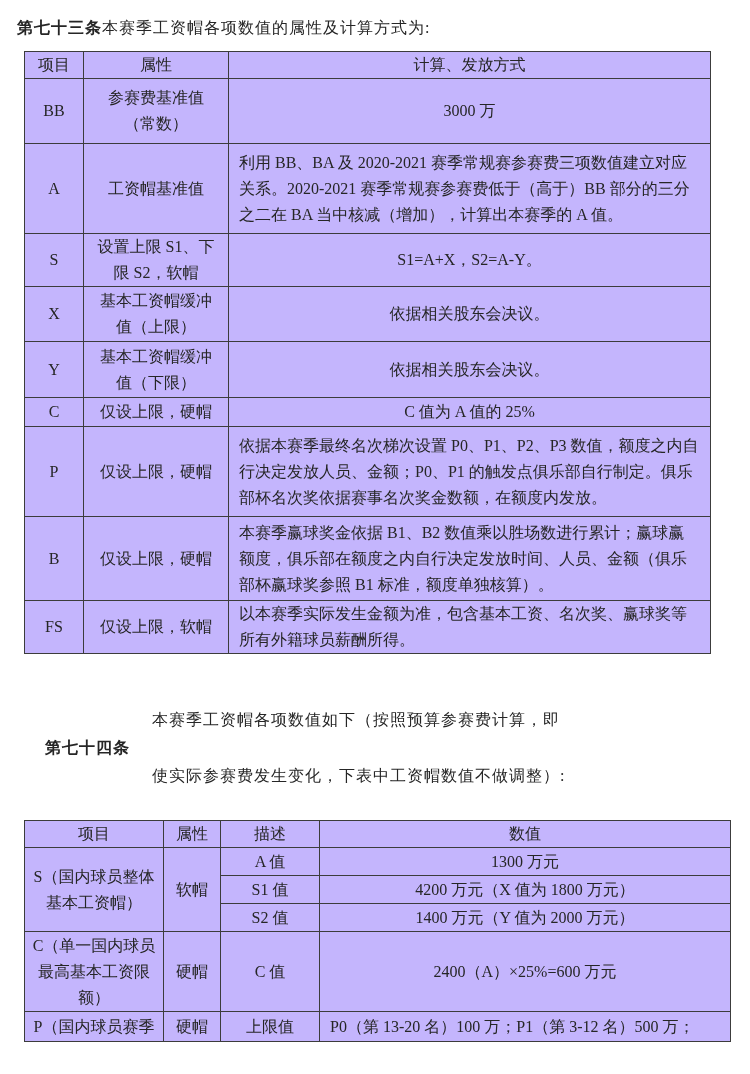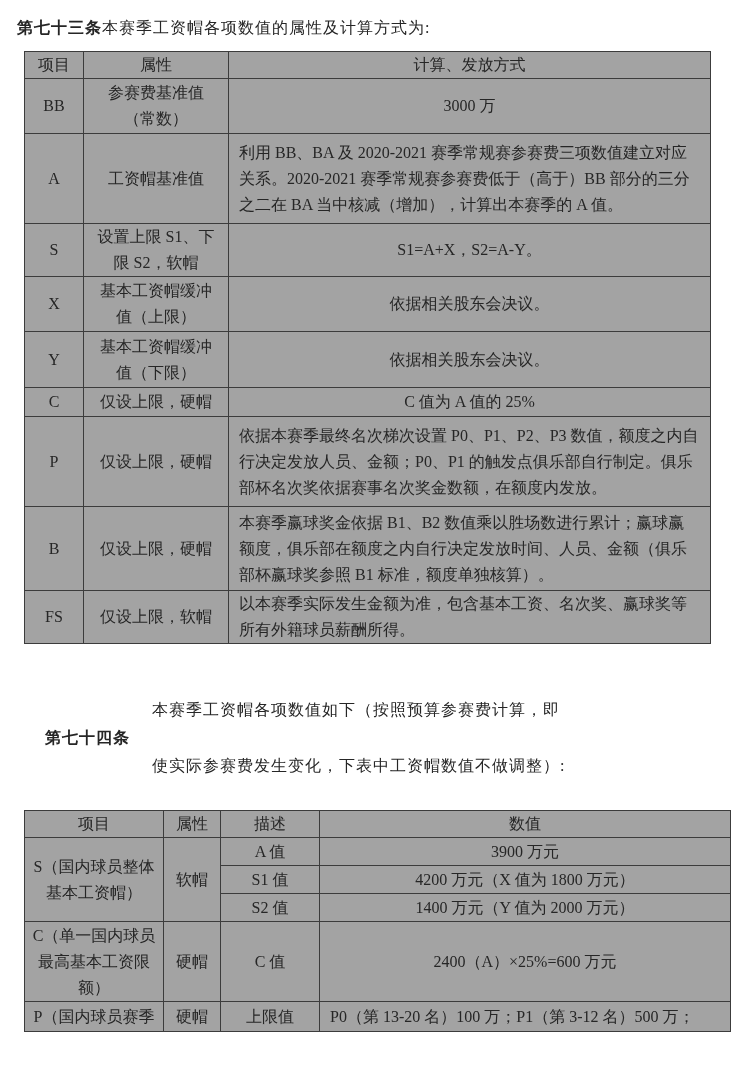--- a/index.html
+++ b/index.html
@@ -8,33 +8,33 @@
     background:#ffffff;color:#262626;
     font-family:"Liberation Serif","DejaVu Serif",serif;
   }
   .heading{font-size:16px;display:flex;align-items:center}
   .art-num{font-weight:bold;letter-spacing:1px;white-space:nowrap}
   .art-title{letter-spacing:1px;white-space:pre-line}
   .h73{margin:14px 0 0 17px;line-height:27px}
   .h73 .art-title{margin-left:0}
   .h74{margin:38px 0 0 45px;line-height:56px}
   .h74 .art-title{margin-left:22px}
-  table{border-collapse:collapse;table-layout:fixed;background:#a3a3a3}
+  table{border-collapse:collapse;table-layout:fixed;background:#c4b5fd}
   .t1{margin:10px 0 0 24px;width:686px}
   .t2{margin:16px 0 0 24px;width:706px}
   th,td{
     border:1.6px solid #3c3c3c;
     font-size:16px;font-weight:normal;
     text-align:center;vertical-align:middle;
     padding:0 6px;line-height:26px;
     white-space:pre-line;overflow:hidden;
   }
   td.left{text-align:left;padding:0 10px}
   .t1 tr.hr{height:27px}
-  .t1 tr.r-bb,.t1 tr.r-ba{height:55px}
+  .t1 tr.r-bb,.t1 tr.r-ba{height:65px}
   .t1 tr.r-a{height:90px}
   .t1 tr.r-s{height:48px}
   .t1 tr.r-x{height:55px}
   .t1 tr.r-y{height:56px}
   .t1 tr.r-c{height:29px}
   .t1 tr.r-p{height:90px}
   .t1 tr.r-b{height:84px}
   .t1 tr.r-fs{height:48px}
   .t2 tr.hr{height:27px}
   .t2 tr.sub{height:28px}
@@ -131,21 +131,21 @@
     <th>项目</th>
     <th>属性</th>
     <th>描述</th>
     <th>数值</th>
   </tr>
   <tr class="sub">
     <td rowspan="3">S（国内球员整体
 基本工资帽）</td>
     <td rowspan="3">软帽</td>
     <td>A 值</td>
-    <td>3900 万元</td>
+    <td>1300 万元</td>
   </tr>
   <tr class="sub">
     <td>S1 值</td>
     <td>4200 万元（X 值为 1800 万元）</td>
   </tr>
   <tr class="sub">
     <td>S2 值</td>
     <td>1400 万元（Y 值为 2000 万元）</td>
   </tr>
   <tr class="r-c2">

